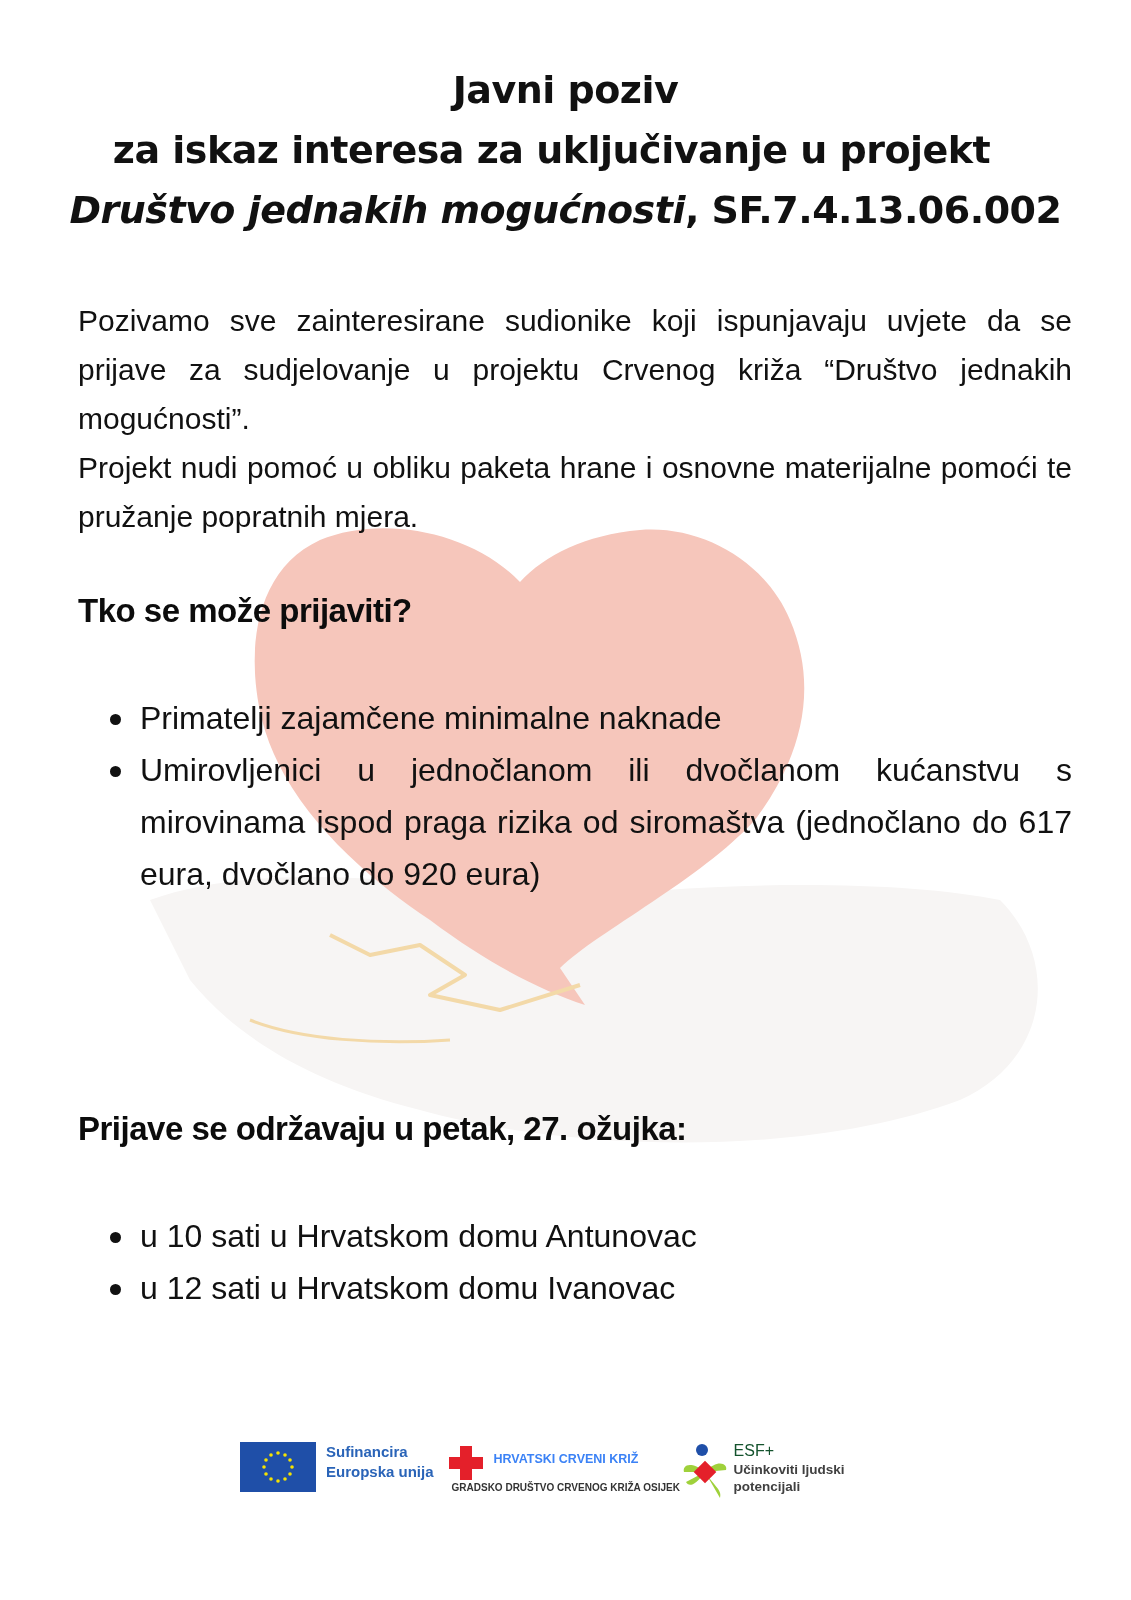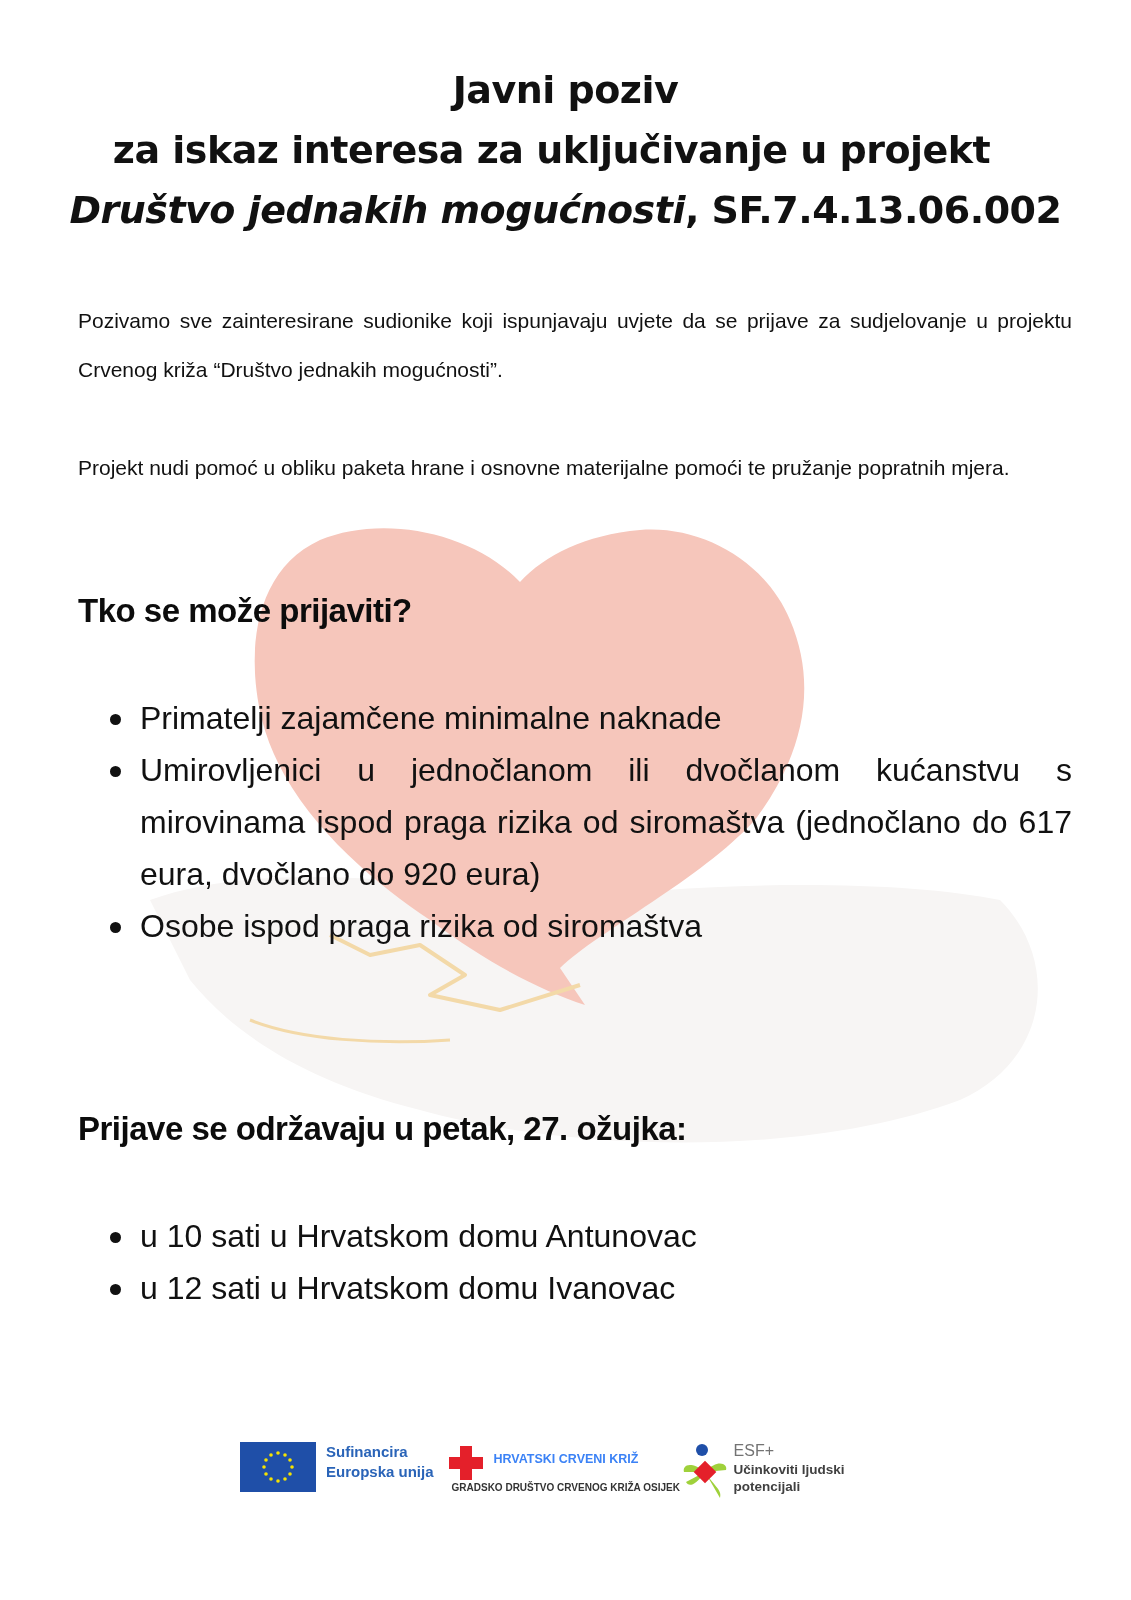--- a/index.html
+++ b/index.html
@@ -9,21 +9,21 @@
   }
   .bg-art { position: absolute; left: 0; top: 0; width: 1131px; height: 1600px; z-index: 0; }
   .content { position: relative; z-index: 1; }
 
   .title { position: absolute; left: 0; width: 1131px; text-align: center; font-family: "DejaVu Sans", sans-serif; font-weight: bold; color: #111; letter-spacing: -0.5px; }
   .t1 { top: 68px; font-size: 38px; }
   .t2 { top: 128px; font-size: 38px; left: -14px; }
   .t3 { top: 188px; font-size: 38px; left: 0; }
   .t3 i { font-style: italic; }
 
-  .para { position: absolute; left: 78px; width: 994px; font-size: 21px; line-height: 49px; text-align: justify; text-align-last: left; color: #111; }
+  .para { position: absolute; left: 78px; width: 994px; font-size: 30px; line-height: 49px; text-align: justify; text-align-last: left; color: #111; }
   .p1 { top: 296px; }
   .p2 { top: 443px; }
 
   .h { position: absolute; left: 78px; font-size: 33px; font-weight: bold; color: #0c0c0c; letter-spacing: -0.5px; }
   .h1 { top: 592px; }
   .h2 { top: 1110px; }
 
   .list { position: absolute; left: 78px; width: 994px; margin: 0; padding: 0; list-style: none; }
   .list li { position: relative; padding-left: 62px; font-size: 32px; line-height: 52px; text-align: justify; text-align-last: left; }
   .list li::before { content: ""; position: absolute; left: 32px; top: 22px; width: 11px; height: 11px; border-radius: 50%; background: #111; }
@@ -32,21 +32,21 @@
 
   .logos { position: absolute; top: 1442px; left: 240px; height: 64px; display: flex; align-items: flex-start; }
   .eu-flag { width: 76px; height: 50px; background: #1f4fa8; position: relative; }
   .eu-text { margin-left: 10px; color: #2a64b8; font-weight: bold; font-size: 15px; line-height: 20px; }
   .hck { margin-left: 18px; position: relative; width: 210px; height: 50px; }
   .cross-v { position: absolute; left: 8px; top: 4px; width: 12px; height: 34px; background: #e4202a; }
   .cross-h { position: absolute; left: -3px; top: 15px; width: 34px; height: 12px; background: #e4202a; }
   .hck-title { position: absolute; left: 42px; top: 10px; font-size: 12.5px; font-weight: bold; color: #3b82f6; white-space: nowrap; }
   .hck-sub { position: absolute; left: 0; top: 40px; font-size: 10px; font-weight: bold; color: #333; white-space: nowrap; }
   .esf { margin-left: 18px; position: relative; width: 190px; height: 60px; }
-  .esf-title { position: absolute; left: 54px; top: 0; font-size: 16px; color: #737373; }
+  .esf-title { position: absolute; left: 54px; top: 0; font-size: 16px; color: #14532d; }
   .esf-sub { position: absolute; left: 54px; top: 19px; font-size: 13.5px; font-weight: bold; color: #404040; line-height: 17px; }
 </style>
 </head>
 <body>
 
 <svg class="bg-art" viewBox="0 0 1131 1600" xmlns="http://www.w3.org/2000/svg">
   <path d="M150 900 C 260 860, 420 880, 560 900 C 720 880, 900 880, 1000 900 C 1060 960, 1050 1060, 960 1100 C 800 1160, 560 1150, 420 1110 C 300 1080, 230 1030, 190 980 Z" fill="#f7f5f4"></path>
   <path d="M520 582 C 470 530, 380 515, 320 540 C 255 570, 245 650, 262 720 C 285 810, 370 880, 430 920 C 490 965, 540 990, 585 1005 L 560 968 C 600 930, 700 880, 755 820 C 800 760, 820 690, 790 620 C 765 560, 700 525, 640 530 C 585 535, 545 555, 520 582 Z" fill="#f6c6bb"></path>
   <path d="M330 935 L 370 955 L 420 945 L 465 975 L 430 995 L 500 1010 L 580 985" fill="none" stroke="#f3d9a8" stroke-width="4" stroke-linejoin="round"></path>
   <path d="M250 1020 C 300 1040, 380 1045, 450 1040" fill="none" stroke="#f3d9a8" stroke-width="3"></path>
@@ -57,21 +57,20 @@
   <div class="title t2">za iskaz interesa za uključivanje u projekt</div>
   <div class="title t3"><i>Društvo jednakih mogućnosti</i><span>, SF.7.4.13.06.002</span></div>
 
   <div class="para p1">Pozivamo sve zainteresirane sudionike koji ispunjavaju uvjete da se prijave za sudjelovanje u projektu Crvenog križa “Društvo jednakih mogućnosti”.</div>
   <div class="para p2">Projekt nudi pomoć u obliku paketa hrane i osnovne materijalne pomoći te pružanje popratnih mjera.</div>
 
   <div class="h h1">Tko se može prijaviti?</div>
   <ul class="list l1">
     <li>Primatelji zajamčene minimalne naknade</li>
     <li>Umirovljenici u jednočlanom ili dvočlanom kućanstvu s mirovinama ispod praga rizika od siromaštva (jednočlano do 617 eura, dvočlano do 920 eura)</li>
-    <li>Osobe ispod praga rizika od siromaštva</li>
   </ul>
 
   <div class="h h2">Prijave se održavaju u petak, 27. ožujka:</div>
   <ul class="list l2">
     <li>u 10 sati u Hrvatskom domu Antunovac</li>
     <li>u 12 sati u Hrvatskom domu Ivanovac</li>
   </ul>
 
   <div class="logos">
     <div class="eu-flag">

